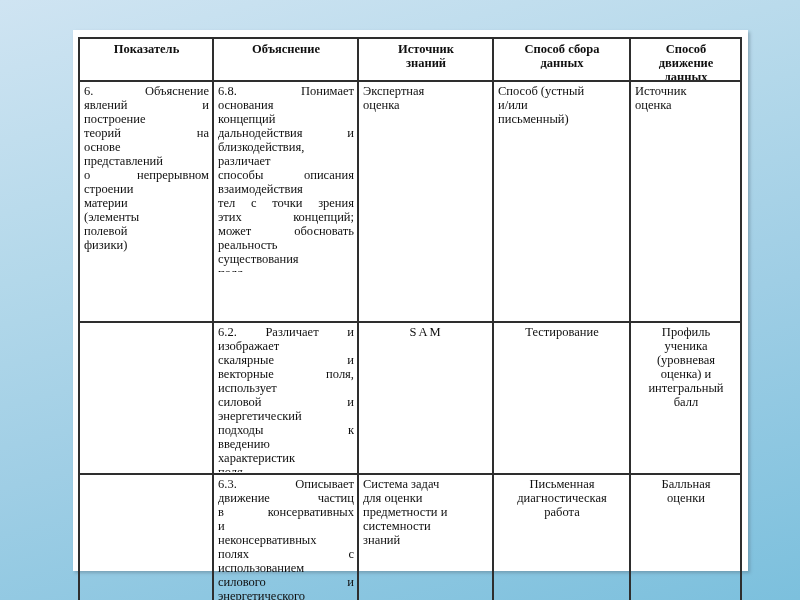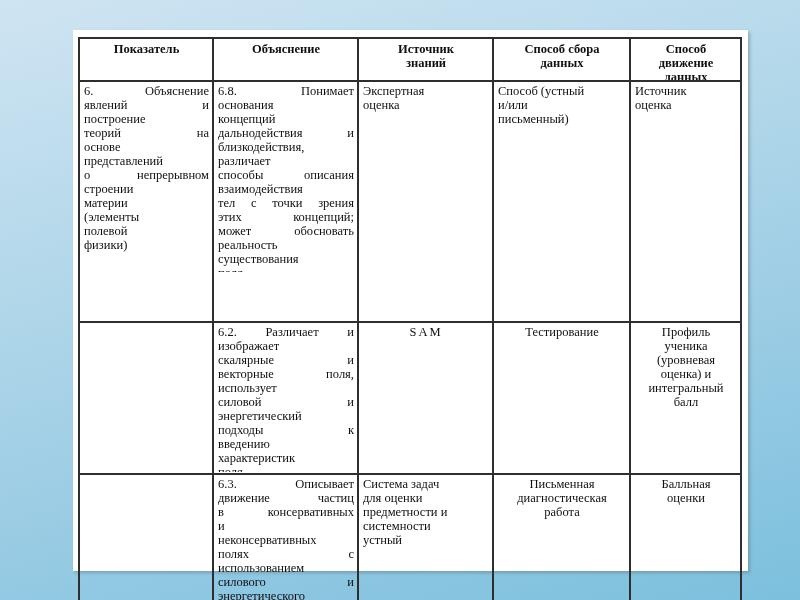--- a/index.html
+++ b/index.html
@@ -169,21 +169,21 @@
 использованием
 силового и
 энергетического
 рассмотрений</div>
         </td>
         <td>
           <div class="clip r3-clip l">Система задач
 для оценки
 предметности и
 системности
-устный</div>
+знаний</div>
         </td>
         <td>
           <div class="clip r3-clip c">Письменная
 диагностическая
 работа</div>
         </td>
         <td>
           <div class="clip r3-clip c">Балльная
 оценки</div>
         </td>

